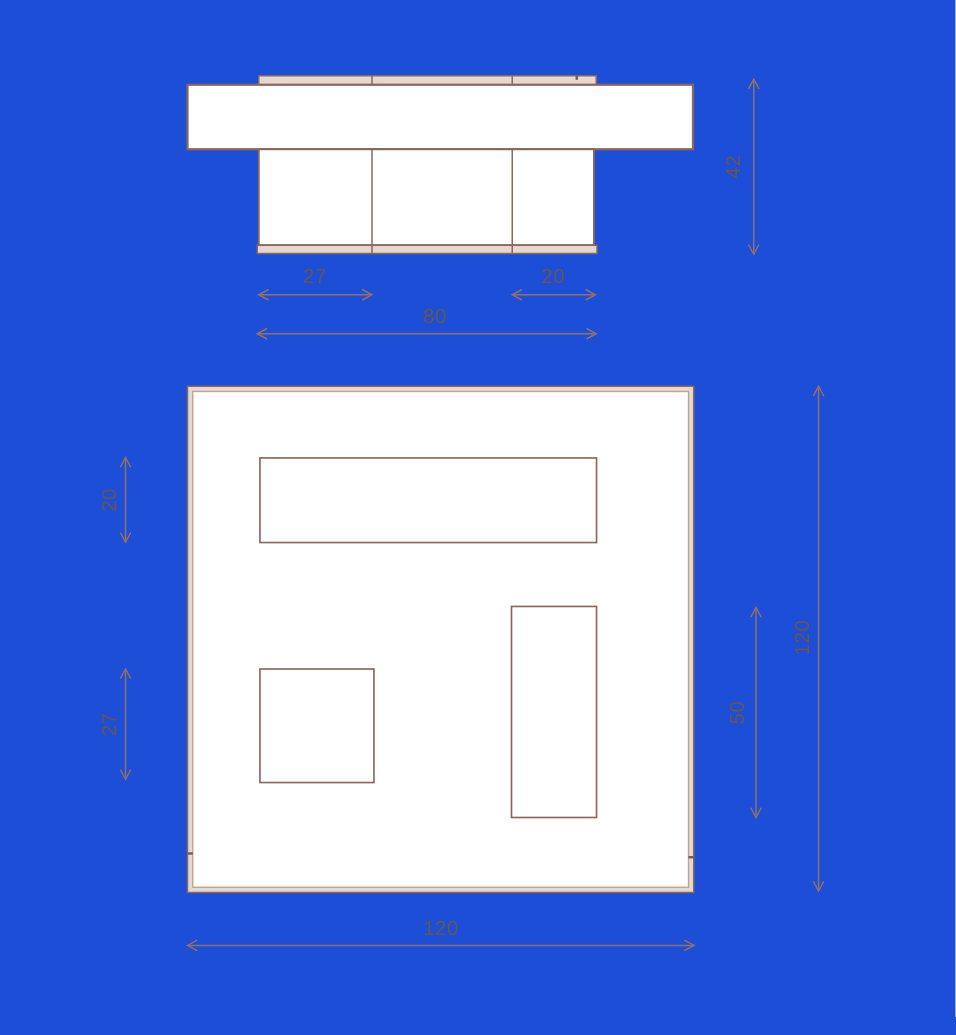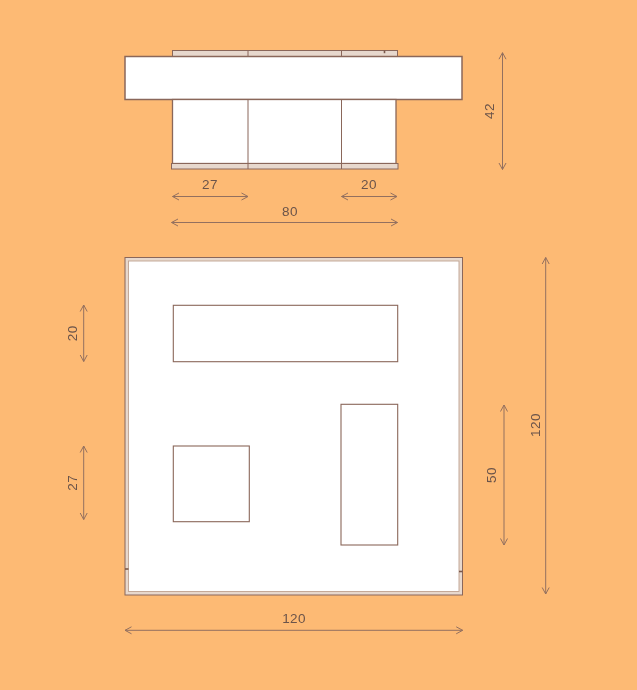--- a/index.html
+++ b/index.html
@@ -1,16 +1,16 @@
 <!DOCTYPE html>
 <html><head>
 <meta charset="utf-8">
 <style>
   html,body{margin:0;padding:0;background:#ffffff;}
-  .canvas{position:relative;width:637px;height:690px;background:#fdba74;overflow:hidden;}
+  .canvas{position:relative;width:637px;height:690px;background:#1d4ed8;overflow:hidden;}
   svg{display:block;}
   .outline{fill:#ffffff;stroke:#8a675a;stroke-width:1.3;}
   .slab{fill:#ffffff;stroke:#8a675a;stroke-width:1.5;}
   .thin{fill:none;stroke:#8a675a;stroke-width:1;}
   .band{fill:#e7d8cd;stroke:#8a675a;stroke-width:1;}
   .innerline{fill:#ffffff;stroke:#bfa290;stroke-width:0.9;}
   .slot{fill:#ffffff;stroke:#8a675a;stroke-width:1.1;}
   .dim{stroke:#93705f;stroke-width:1;fill:none;}
   .tick{stroke:#7a584a;stroke-width:1.6;}
   .lbl{fill:#6b544a;font-family:"Liberation Sans",sans-serif;font-size:13.5px;letter-spacing:0.4px;text-anchor:middle;}

